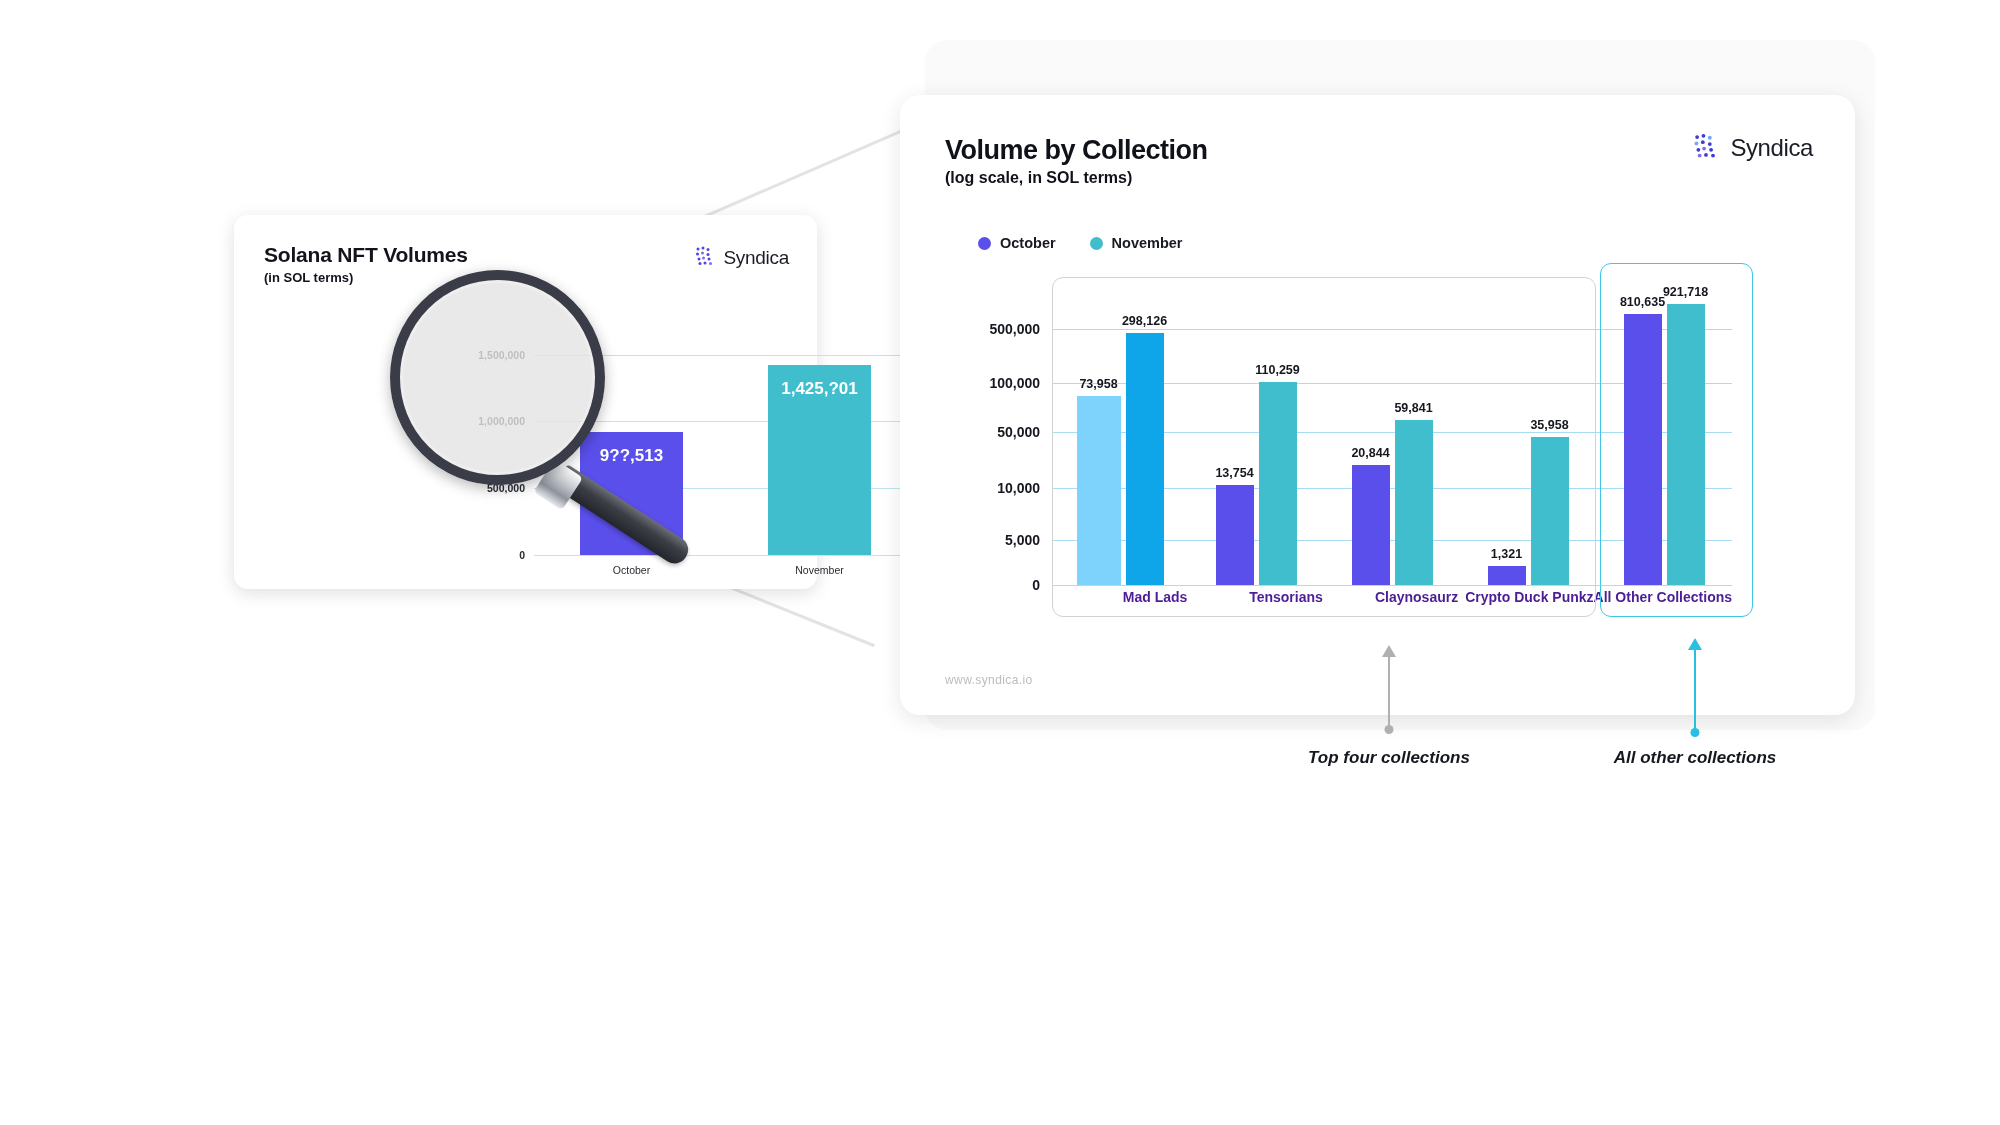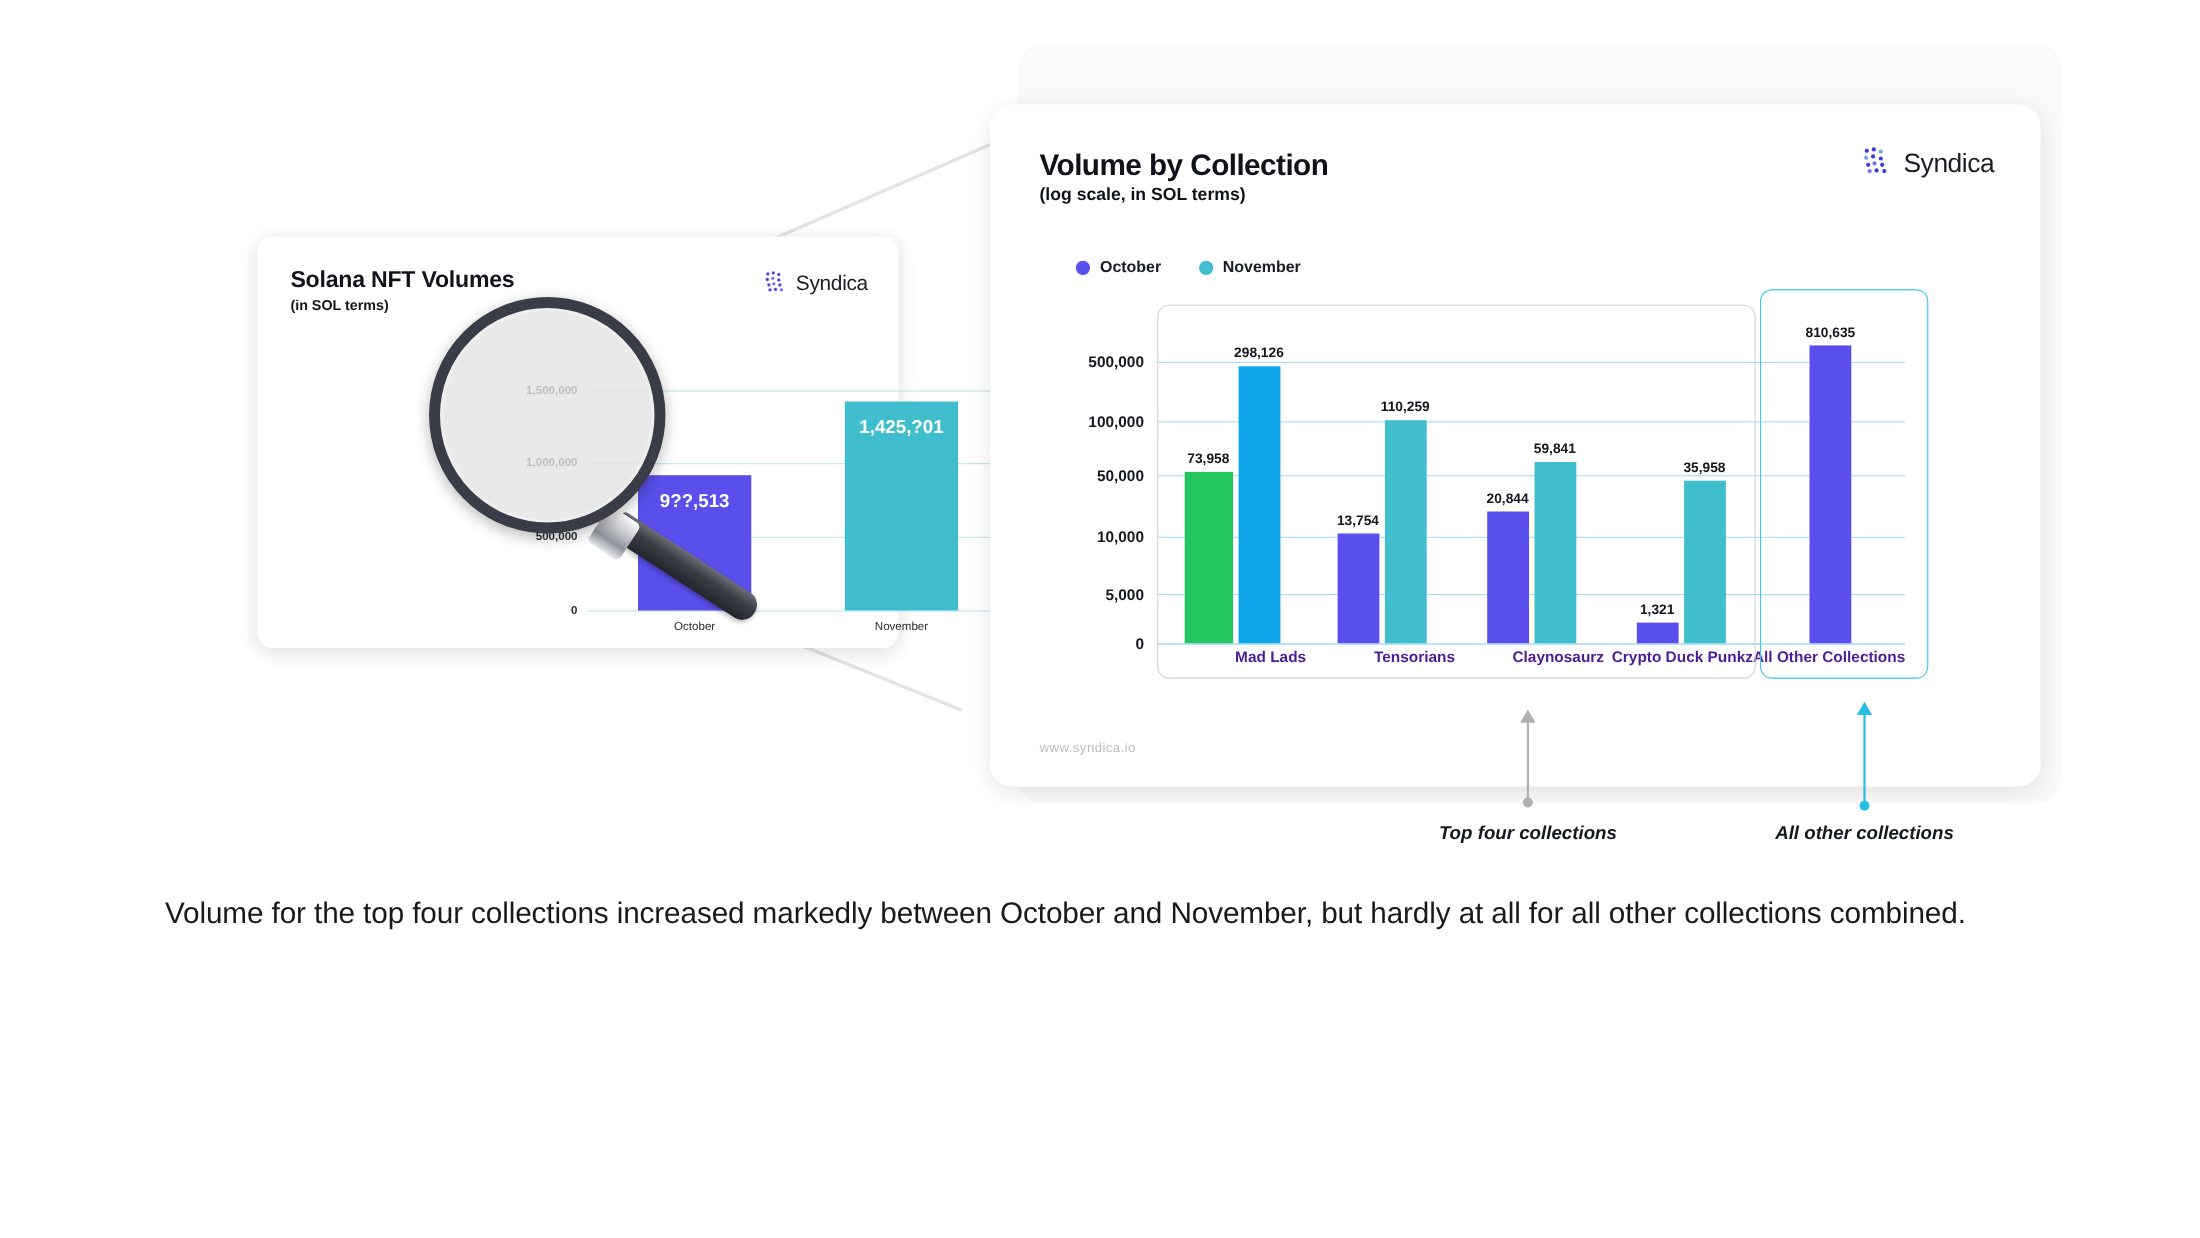--- a/index.html
+++ b/index.html
@@ -223,21 +223,21 @@
       <div class="bc-gridline" style="top:265px;">
         <span class="bc-ylab">5,000</span>
       </div>
       <div class="bc-gridline" style="top:310px;">
         <span class="bc-ylab">0</span>
       </div>
 
       <div class="groups">
 
         <div class="group">
-          <div class="bar" style="height:156px; background:#22c55e;padding-left:44px;">
+          <div class="bar" style="height:189px; background:#7dd3fc;padding-left:44px;">
             <span class="bar-val">73,958</span>
           </div>
           <div class="bar" style="height:252px; background:#0ea5e9;">
             <span class="bar-val">298,126</span>
           </div>
         </div>
 
         <div class="group">
           <div class="bar" style="height:100px; background:#5A4FEB;">
             <span class="bar-val">13,754</span>
@@ -261,20 +261,23 @@
             <span class="bar-val">1,321</span>
           </div>
           <div class="bar" style="height:148px; background:#41BECD;">
             <span class="bar-val">35,958</span>
           </div>
         </div>
 
         <div class="group">
           <div class="bar" style="height:271px; background:#5A4FEB;">
             <span class="bar-val">810,635</span>
+          </div>
+          <div class="bar" style="height:281px; background:#41BECD;">
+            <span class="bar-val">921,718</span>
           </div>
         </div>
 
       </div>
     </div>
 
     <div class="xaxis"></div>
     <div class="xlabels">
       <span class="xlabel">Mad Lads</span>
       <span class="xlabel">Tensorians</span>
@@ -293,16 +296,15 @@
   <div class="anno-arrow" style="left:1389px; top:645px; border-left:7px solid transparent; border-right:7px solid transparent; border-bottom:12px solid #b0b0b0;"></div>
   <div class="anno-cap" style="left:1389px; top:725px; background:#b0b0b0;"></div>
   <div class="anno-text" style="left:1389px; top:748px;">Top four collections</div>
 
   <div class="anno-line" style="left:1694px; top:648px; height:84px; background:#29bfe3;"></div>
   <div class="anno-arrow" style="left:1695px; top:638px; border-left:7px solid transparent; border-right:7px solid transparent; border-bottom:12px solid #29bfe3;"></div>
   <div class="anno-cap" style="left:1695px; top:728px; background:#29bfe3;"></div>
   <div class="anno-text" style="left:1695px; top:748px;">All other collections</div>
 
   <div class="copy">
-    <p class="para1">Volume for the top four collections increased markedly between October and November, but hardly at all for all other collections combined.</p>
   </div>
 
 </div>
 
 </body></html>

